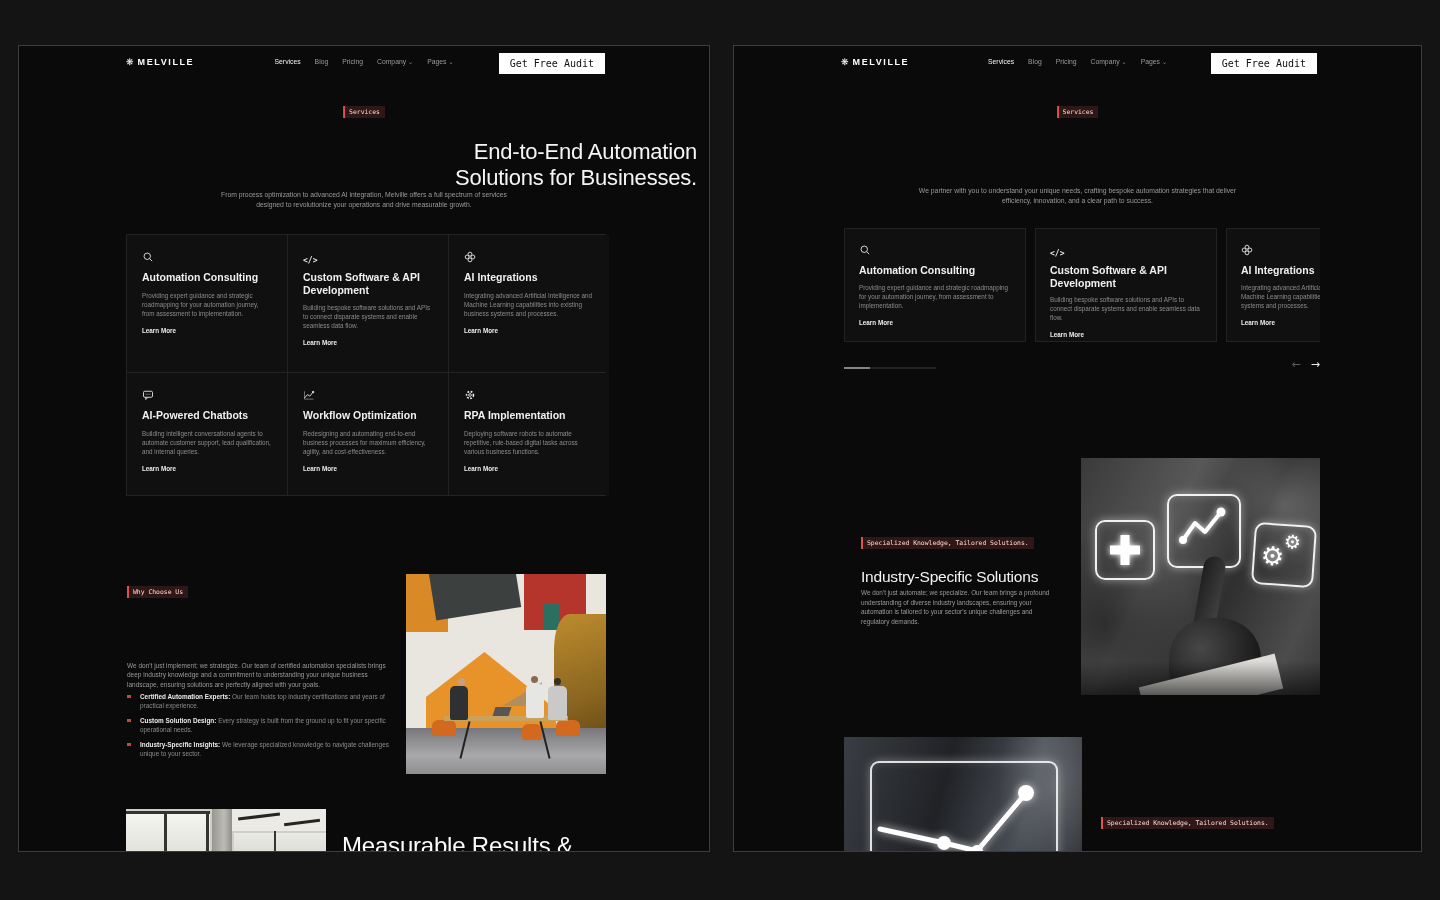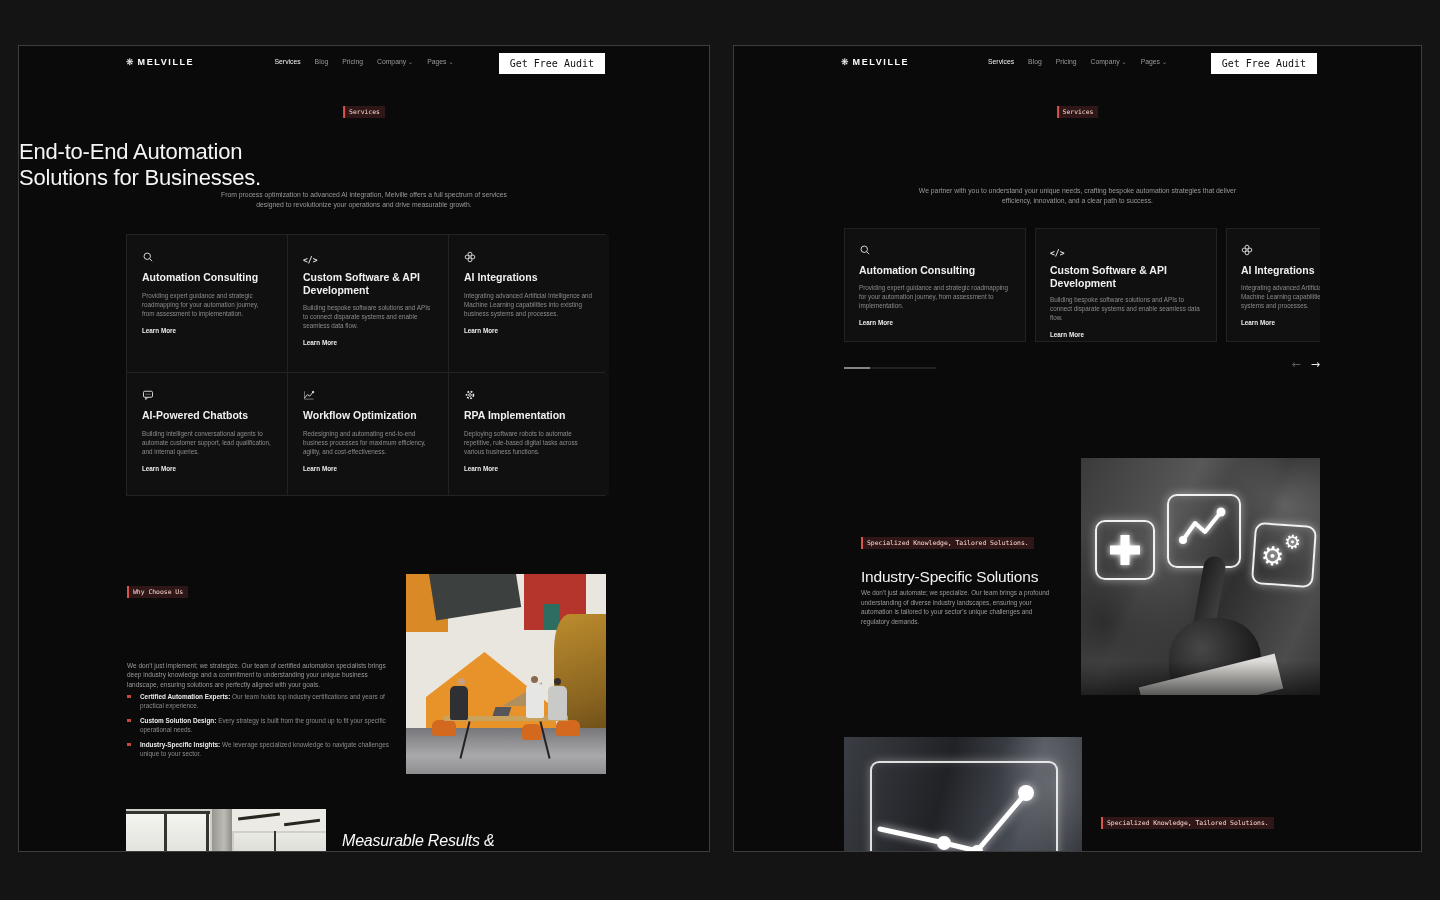--- a/index.html
+++ b/index.html
@@ -22,21 +22,21 @@
   .chev{font-size:6px;color:#8a8a8a;line-height:4px;}
   .cart{position:absolute;right:182px;top:13px;font-size:6.6px;color:#d8d8d8;cursor:pointer;text-decoration:none;}
   .cart sup{font-size:5px;color:#bdbdbd;margin-left:1px;}
   .cta{position:absolute;right:104px;top:7px;background:#ffffff;color:#111;font-size:10px;
     padding:5px 11px;cursor:pointer;text-decoration:none;white-space:nowrap;}
 
   
   .badge{display:inline-block;font-size:6.4px;color:#ffd9d3;background:rgba(217,84,77,0.18);
     border-left:2px solid #d9544d;padding:2px 5px 2px 4px;white-space:nowrap;}
   .heroBadge{position:absolute;top:60px;left:50%;transform:translateX(-50%);}
-  .h1{position:absolute;top:78px;left:0;right:12px;text-align:left;color:#f5f5f5;font-weight:500;
+  .h1{position:absolute;top:78px;left:0;right:12px;text-align:right;color:#f5f5f5;font-weight:500;
     font-size:22px;line-height:26px;letter-spacing:-0.2px;}
   #pR .h1{top:81px;font-size:21.5px;}
   .sub{position:absolute;top:137px;left:50%;transform:translateX(-50%);width:312px;text-align:center;
     color:#9a9a9a;font-size:6.8px;line-height:10px;}
   #pR .sub{top:133px;width:320px;}
 
   
   .grid{position:absolute;left:107px;top:188px;width:480px;display:grid;
     grid-template-columns:160px 160px 160px;grid-template-rows:137px 122px;gap:1px;
     background:#232323;border:1px solid #232323;box-sizing:border-box;}
@@ -112,21 +112,21 @@
   .armShade{position:absolute;left:0;bottom:0;width:239px;height:34px;background:linear-gradient(rgba(0,0,0,0),rgba(0,0,0,0.6));}
   
   .imgChart{left:110px;top:691px;width:238px;height:160px;
     background:
       radial-gradient(80px 120px at 88% 30%,rgba(255,255,255,0.18),rgba(255,255,255,0) 70%),
       linear-gradient(105deg,#3a3d43,#202226 40%,#4b4f57 72%,#2e3136);}
   .chartFrame{position:absolute;left:26px;top:24px;width:184px;height:130px;border:2px solid rgba(255,255,255,0.85);
     border-radius:9px;box-shadow:0 0 10px rgba(255,255,255,0.35), inset 0 0 8px rgba(255,255,255,0.12);}
 
   
-  .resultsH{position:absolute;left:323px;top:786px;color:#fafafa;font-weight:500;font-size:16px;letter-spacing:-0.2px;white-space:nowrap;font-style:italic;}
+  .resultsH{position:absolute;left:323px;top:786px;color:#fafafa;font-weight:500;font-size:24px;letter-spacing:-0.2px;white-space:nowrap;}
   .secBadge1{position:absolute;left:127px;top:491px;}
   .secH1{position:absolute;left:127px;top:509px;color:#f3f3f3;font-weight:500;font-size:15.5px;letter-spacing:-0.2px;white-space:nowrap;}
   .secBody1{position:absolute;left:127px;top:536px;width:198px;color:#9a9a9a;font-size:6.4px;line-height:9.5px;}
   .secBadge2{position:absolute;left:367px;top:771px;}
   .secH2{position:absolute;left:367px;top:789px;color:#f3f3f3;font-weight:500;font-size:15.5px;letter-spacing:-0.2px;white-space:nowrap;}
 </style>
 </head>
 <body>
 
 <div class="stage">

